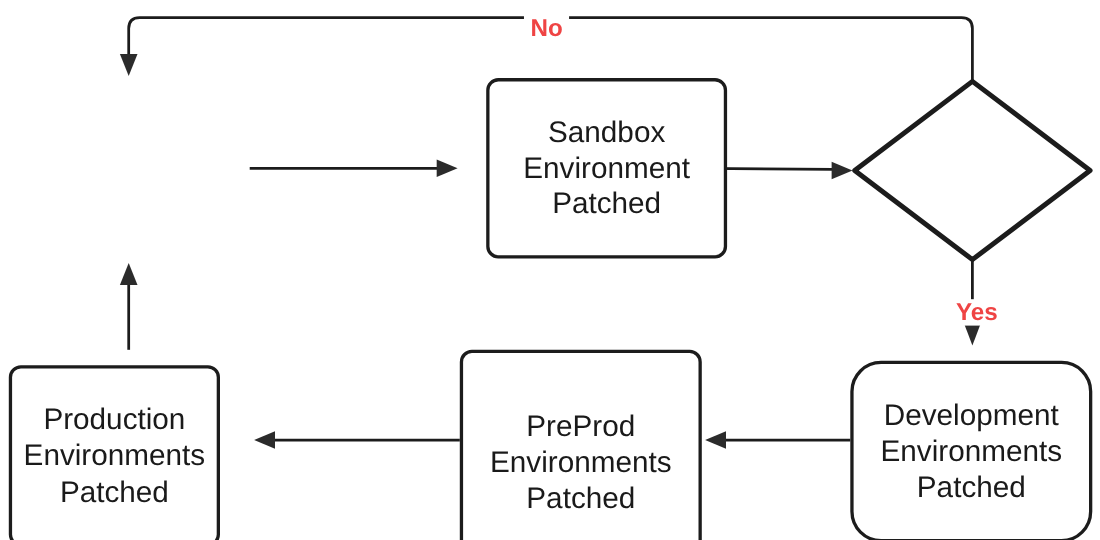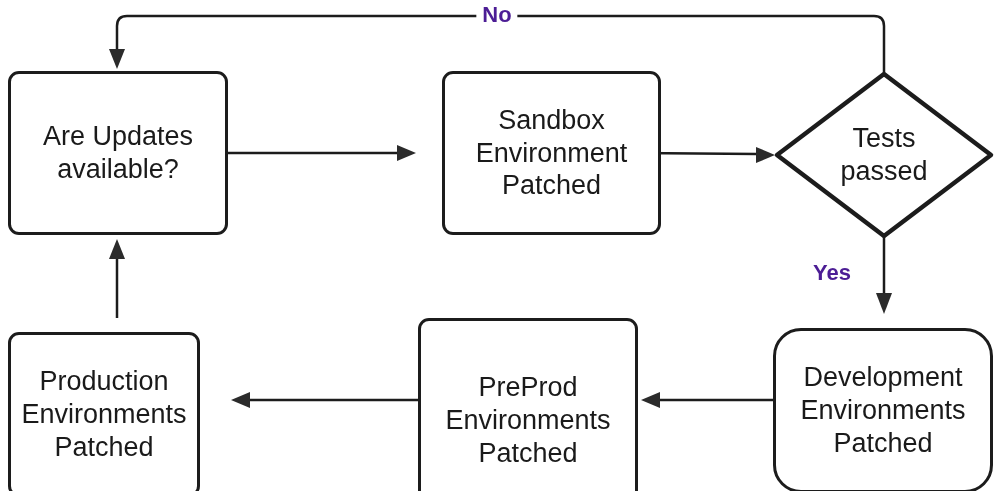--- a/index.html
+++ b/index.html
@@ -60,25 +60,26 @@
     line-height: 1.22;
     color: #1a1a1a;
   }
   .edge-label {
     position: absolute;
     transform: translate(-50%, -50%);
     background: #ffffff;
     padding: 1px 6px;
     font-weight: bold;
     font-size: 22px;
-    color: #4c1d95;
+    color: #ef4444;
     line-height: 1;
+    margin-top: 11px;
   }
   #edge-label-no  { left: 497px; top: 15px; }
-  #edge-label-yes { left: 832px; top: 273px; }
+  #edge-label-yes { left: 888px; top: 273px; }
 </style>
 </head>
 <body>
 
 <div class="canvas">
 
   <svg class="connectors" viewBox="0 0 1000 491" xmlns="http://www.w3.org/2000/svg">
 
     <polygon points="884,74 991,155 884,236 777,155" fill="#ffffff" stroke="#1c1c1c" stroke-width="4.5" stroke-linejoin="round"></polygon>
 
@@ -111,24 +112,20 @@
       <line x1="418" y1="400" x2="248" y2="400"></line>
       <polygon points="231,400 250,392 250,408" fill="#2b2b2b" stroke="none"></polygon>
     </g>
 
     <g stroke="#1c1c1c" stroke-width="2.5" fill="none">
       <line x1="117" y1="318" x2="117" y2="258"></line>
       <polygon points="117,239 109,259 125,259" fill="#2b2b2b" stroke="none"></polygon>
     </g>
   </svg>
 
-  <div class="node" id="node-are-updates">
-    <span class="label">Are Updates
-available?</span>
-  </div>
 
   <div class="node" id="node-sandbox">
     <span class="label">Sandbox
 Environment
 Patched</span>
   </div>
 
   <div class="node" id="node-development">
     <span class="label">Development
 Environments
@@ -140,20 +137,18 @@
 Environments
 Patched</span>
   </div>
 
   <div class="node" id="node-production">
     <span class="label">Production
 Environments
 Patched</span>
   </div>
 
-  <div class="diamond-label">Tests
-passed</div>
 
   <div class="edge-label" id="edge-label-no">No</div>
 
   <div class="edge-label" id="edge-label-yes">Yes</div>
 
 </div>
 
 </body></html>

